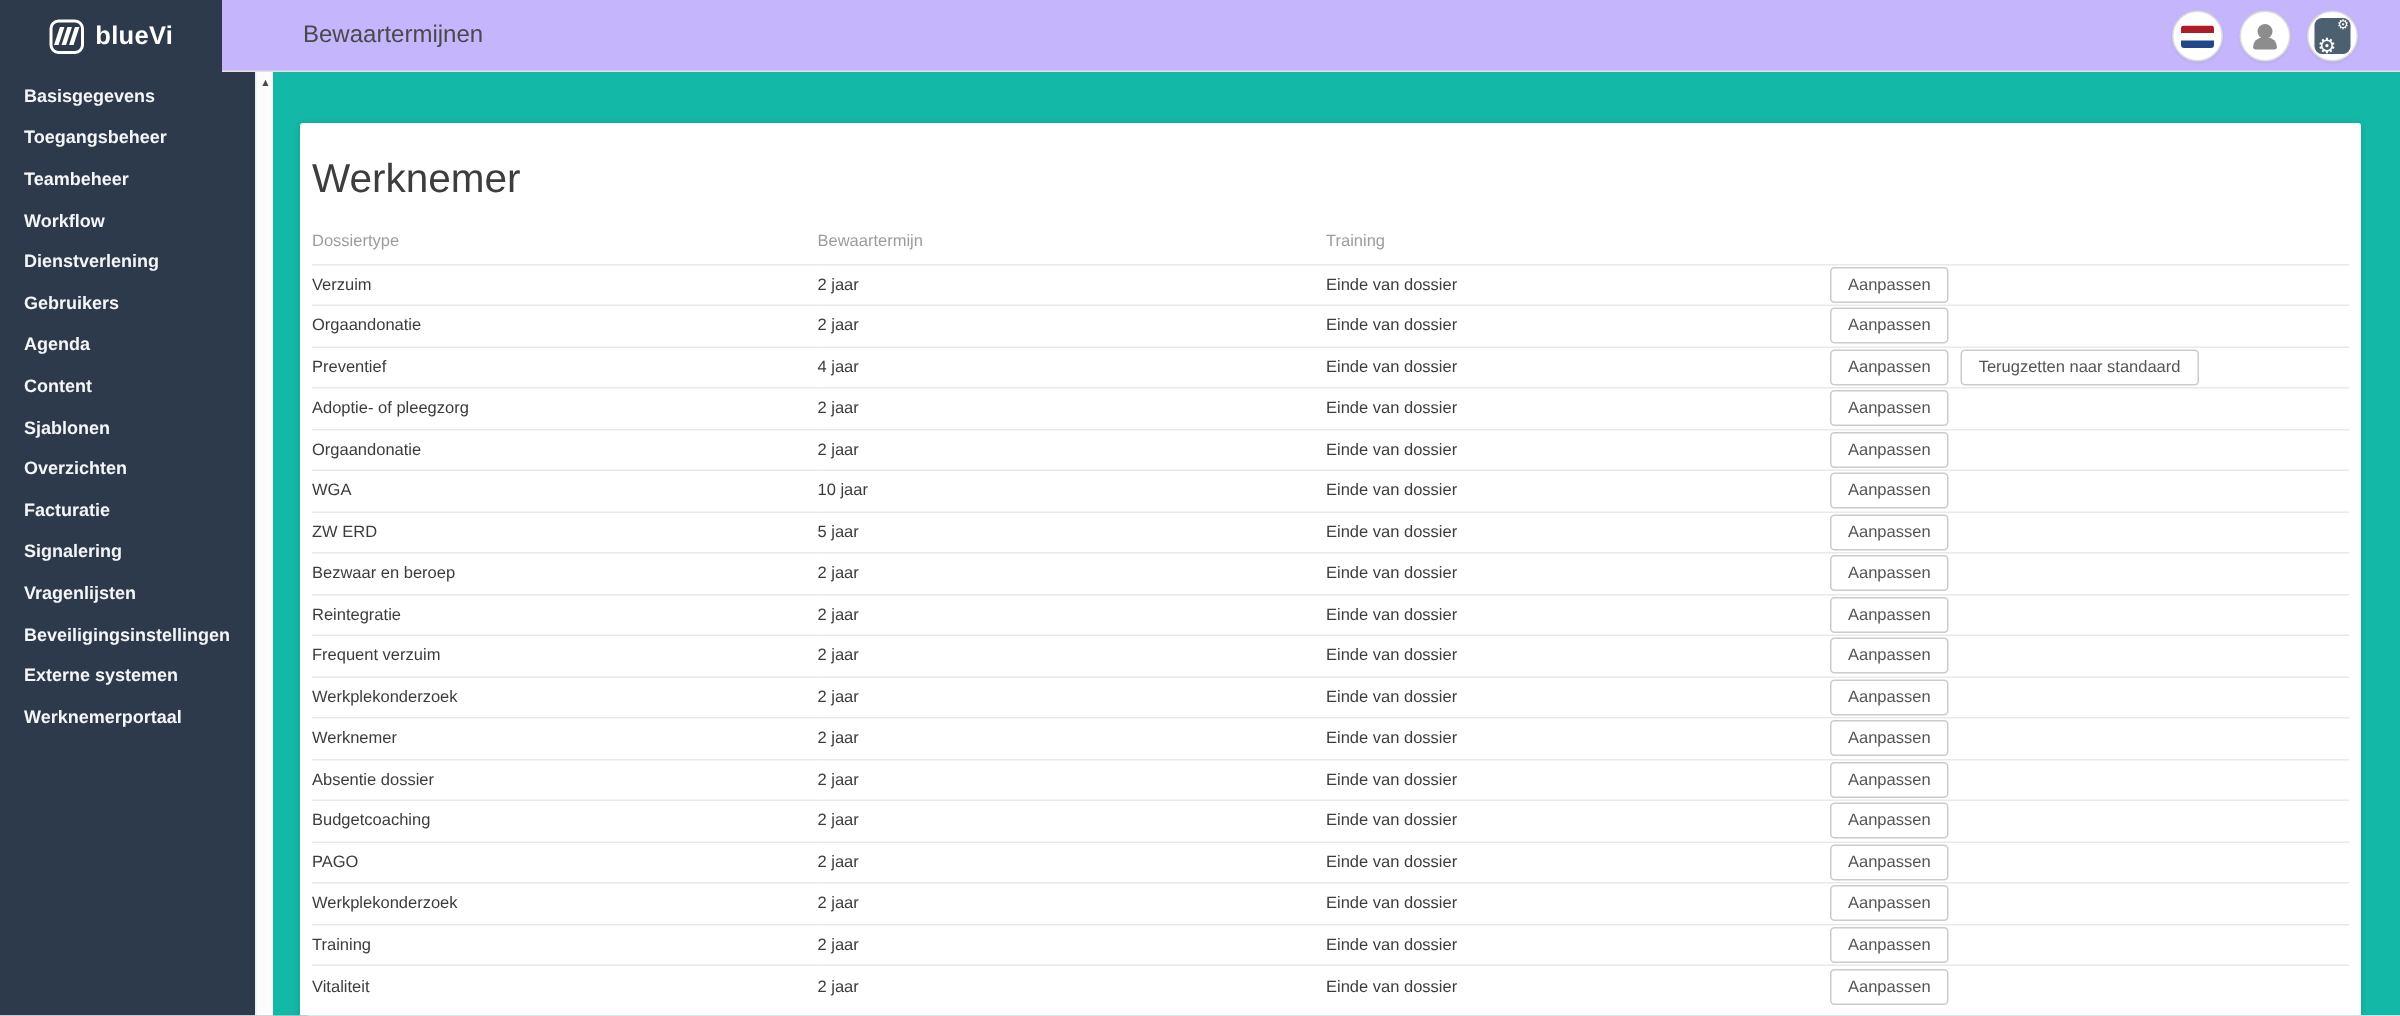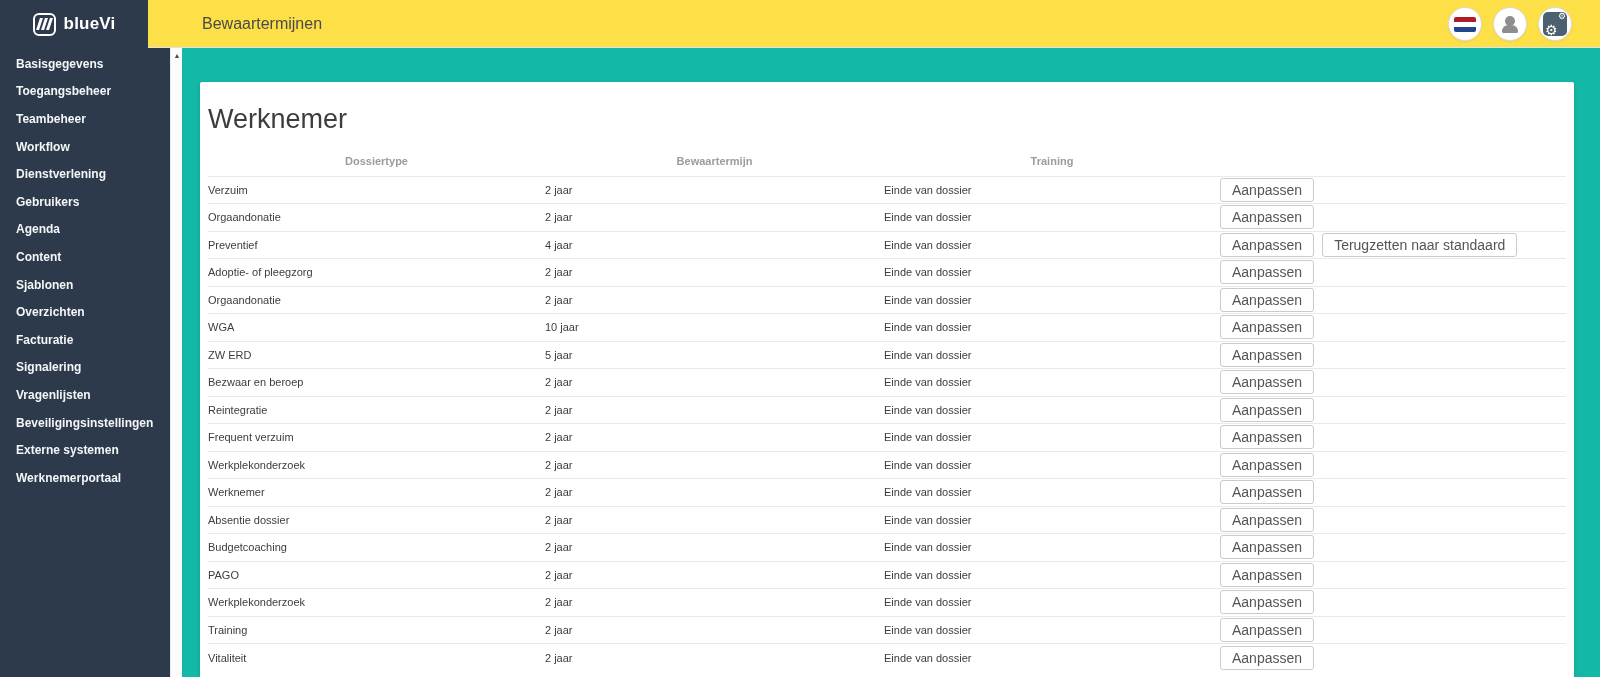--- a/index.html
+++ b/index.html
@@ -6,21 +6,21 @@
   html,body { width:1600px; height:677px; overflow:hidden; }
   body {
     position:relative;
     font-family:"Liberation Sans", sans-serif;
     background:#efefef;
   }
 
   
   .topbar {
     position:absolute; left:0; top:0; width:1600px; height:48px;
-    background:#fde047; border-bottom:1px solid #e2e2e2; z-index:5;
+    background:#c4b5fd; border-bottom:1px solid #e2e2e2; z-index:5;
   }
   .page-title {
     position:absolute; left:202px; top:0; height:47px;
     display:flex; align-items:center;
     font-size:16px; color:#4a4a4a;
   }
   .topbar-actions {
     position:absolute; right:28px; top:4px; height:40px;
     display:flex; align-items:center; gap:11px;
   }
@@ -93,33 +93,33 @@
   .section-title {
     margin-top:21px; font-size:27px; font-weight:400; color:#3d3d3d; line-height:33px;
   }
   table.retention {
     margin-top:11px; width:1358px; border-collapse:collapse; table-layout:fixed;
   }
   table.retention col.c1 { width:337px; }
   table.retention col.c2 { width:339px; }
   table.retention col.c3 { width:336px; }
   table.retention th {
-    text-align:center; font-weight:700; font-size:11px; color:#9c9c9c;
+    text-align:left; font-weight:400; font-size:11px; color:#9c9c9c;
     height:29px; vertical-align:middle;
   }
   table.retention td {
     font-size:11px; color:#3c3c3c; height:27.5px; vertical-align:middle;
   }
   table.retention tbody tr { border-top:1px solid #e9e9e9; }
   .btn {
     display:inline-block; height:24px; line-height:22px;
     padding:0 11px; margin-right:5px;
     background:#ffffff; border:1px solid #cbcbcb; border-radius:3px;
     font-family:"Liberation Sans", sans-serif;
-    font-size:14px; color:#555555; cursor:pointer; white-space:nowrap;
+    font-size:11px; color:#555555; cursor:pointer; white-space:nowrap;
   }
 </style>
 </head>
 <body>
 
 <header class="topbar">
   <div class="page-title">Bewaartermijnen</div>
   <div class="topbar-actions">
     <div class="circle-btn">
       <div class="flag">

